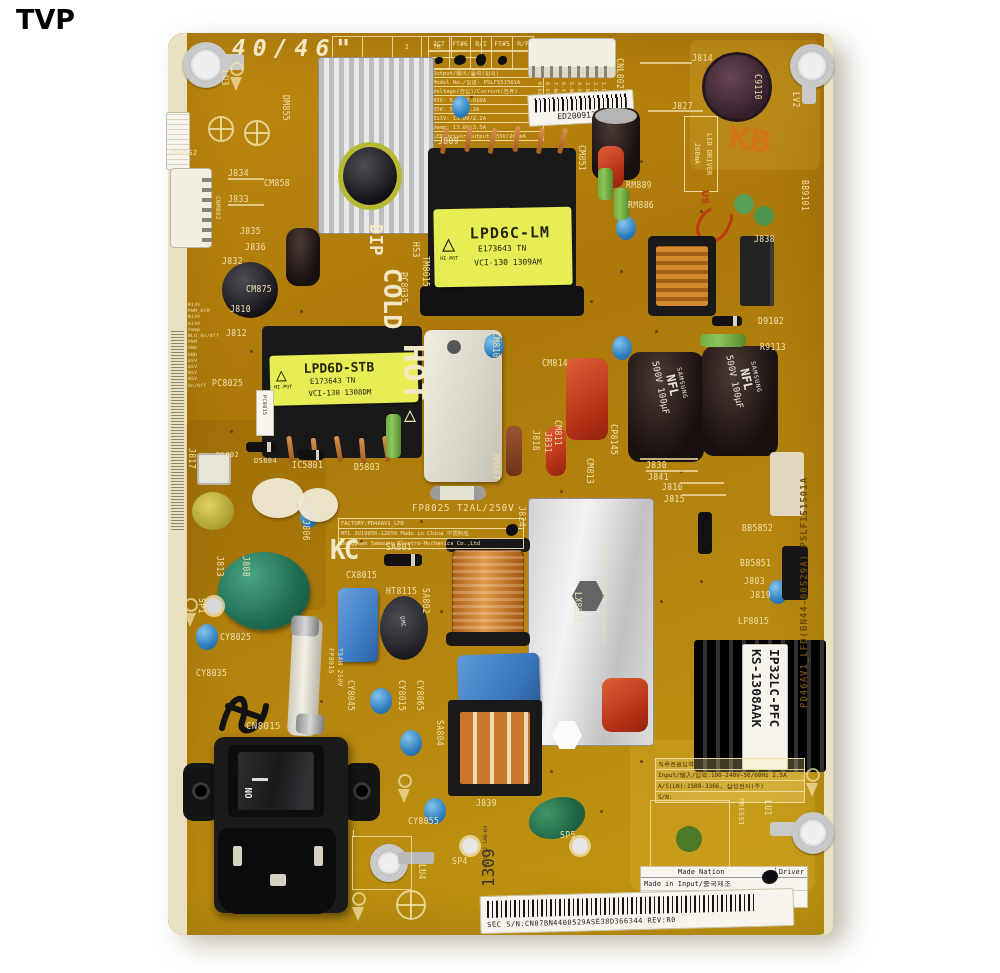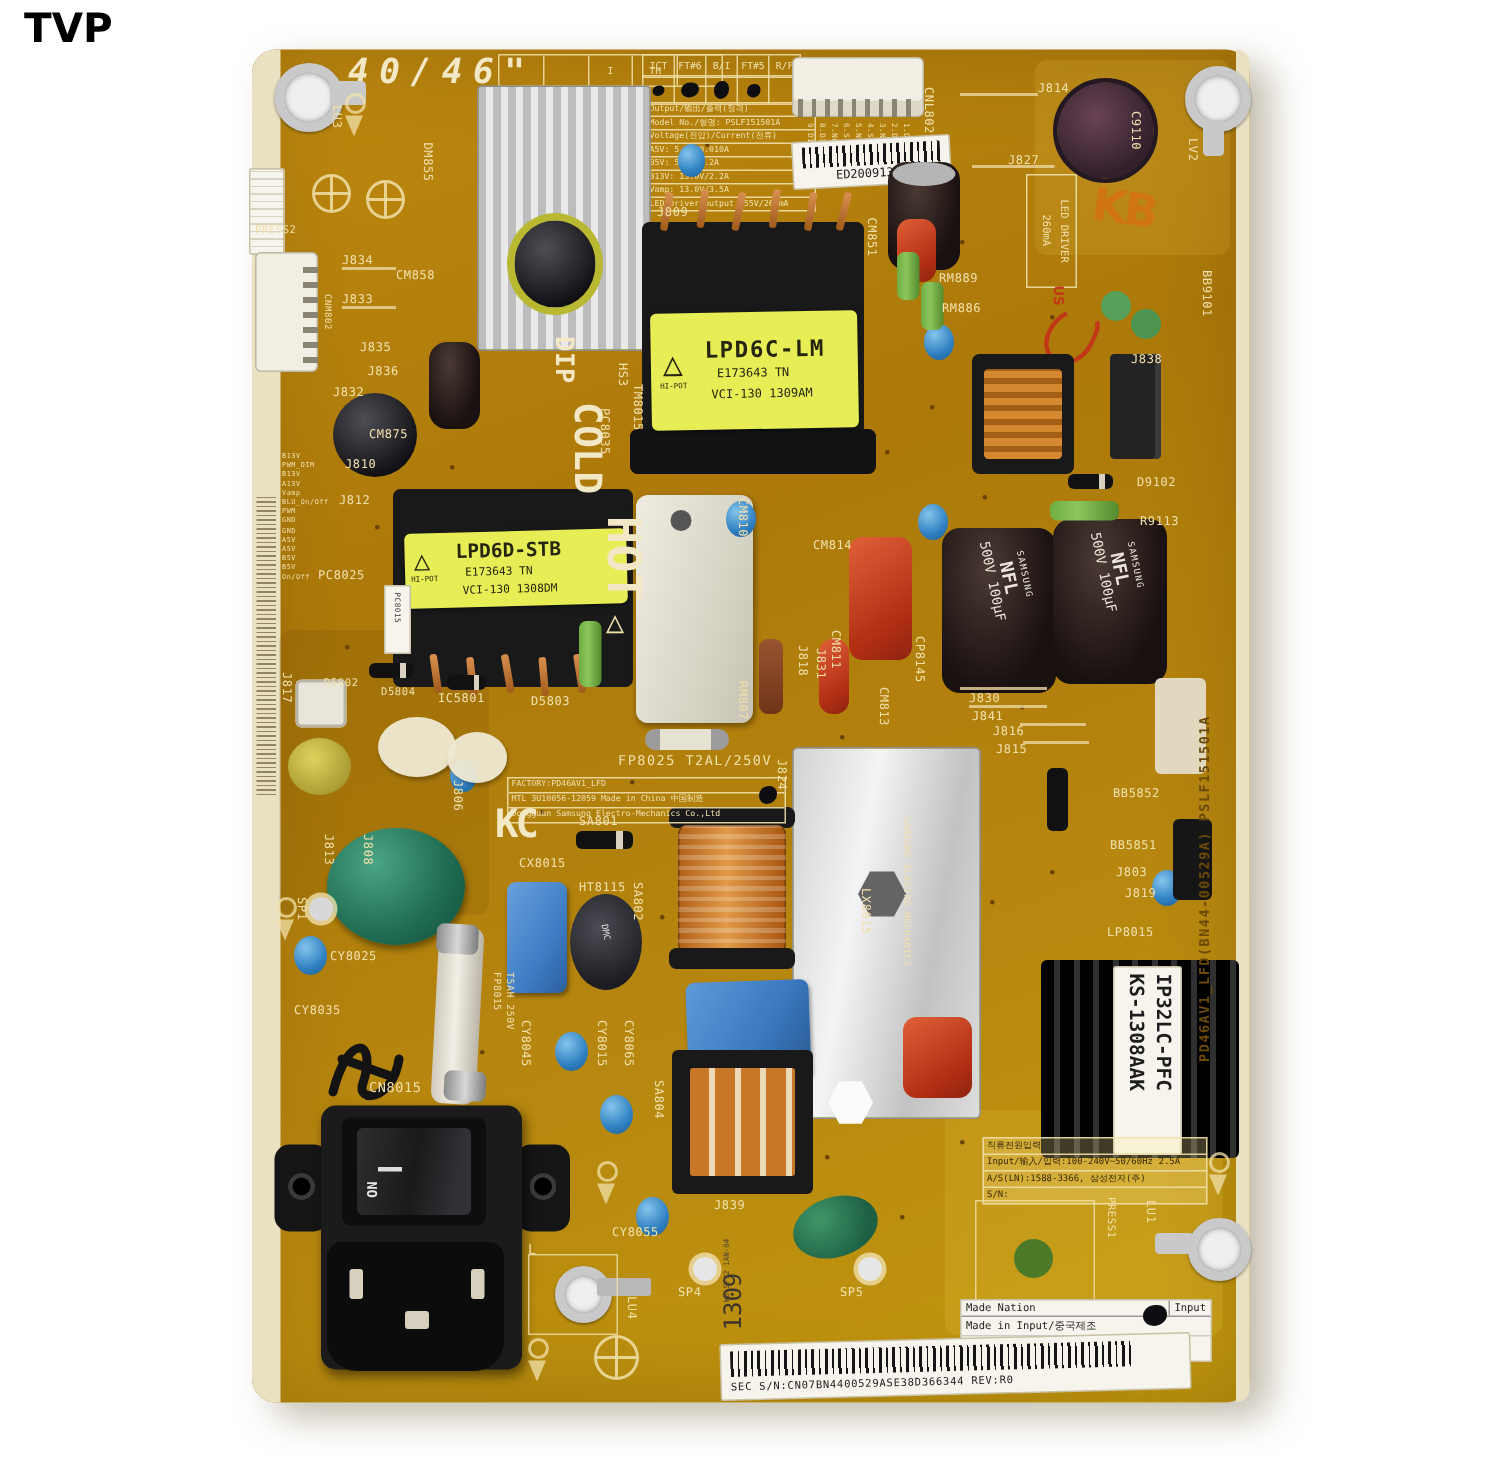--- a/index.html
+++ b/index.html
@@ -349,22 +349,22 @@
 
   <div class="tbl" style="left:655px;top:758px;width:148px;font-size:6px;color:#3a2a08;line-height:10px;background:rgba(255,235,150,.25);">
     <div>직류전원입력</div>
     <div>Input/输入/입력:100-240V~50/60Hz 2.5A</div>
     <div>A/S(LN):1588-3366, 삼성전자(주)</div>
     <div>S/N:</div>
   </div>
 
   <div class="sticker" style="left:640px;top:866px;width:166px;height:40px;font-size:7px;">
     <div style="display:flex;border-bottom:1px solid #999;">
-      <span style="flex:1;padding:1px 3px;">Made Nation</span>
-      <span style="border-left:1px solid #999;padding:1px 3px;">Input</span>
+      <span style="flex:1;padding:1px 17px;margin-left:20px;">Made Nation</span>
+      <span style="border-left:1px solid #999;padding:1px 3px;">Driver</span>
     </div>
     <div style="padding:1px 3px;border-bottom:1px solid #ccc;">Made in Input/중국제조</div>
     <div style="padding:1px 3px;">制造商: 三星电机有限公司, 中国制造</div>
   </div>
   <div class="ink" style="left:762px;top:870px;width:16px;height:14px;"></div>
 
   <div class="sticker" style="left:480px;top:892px;width:312px;height:36px;transform:rotate(-1.5deg);border-radius:2px;">
     <div class="bars" style="position:absolute;left:6px;top:4px;width:268px;height:17px;"></div>
     <div style="position:absolute;left:6px;top:24px;font-size:7px;letter-spacing:.5px;">SEC S/N:CN07BN4400529ASE38D366344  REV:R0</div>
   </div>
@@ -493,21 +493,21 @@
   <span class="sk" style="left:220px;top:634px;">CY8025</span>
   <span class="sk" style="left:196px;top:670px;">CY8035</span>
   <span class="sk v" style="left:345px;top:680px;">CY8045</span>
   <span class="sk v" style="left:396px;top:680px;">CY8015</span>
   <span class="sk v" style="left:414px;top:680px;">CY8065</span>
   <span class="sk" style="left:408px;top:818px;">CY8055</span>
   <span class="sk" style="left:246px;top:722px;font-size:9px;">CN8015</span>
   <span class="sk v" style="left:434px;top:720px;">SA804</span>
   <span class="sk" style="left:476px;top:800px;">J839</span>
   <span class="sk" style="left:452px;top:858px;">SP4</span>
-  <span class="sk" style="left:560px;top:858px;">SP5</span>
+  <span class="sk" style="left:560px;top:832px;">SP5</span>
   <span class="sk" style="left:738px;top:618px;">LP8015</span>
   <span class="sk" style="left:742px;top:525px;">BB5852</span>
   <span class="sk" style="left:740px;top:560px;">BB5851</span>
   <span class="sk" style="left:744px;top:578px;">J803</span>
   <span class="sk" style="left:750px;top:592px;">J819</span>
   <span class="sk v" style="left:736px;top:798px;font-size:7px;">PRESS1</span>
   <span class="sk v" style="left:762px;top:800px;">LU1</span>
   <span class="sk v" style="left:416px;top:864px;">LU4</span>
 
   <div class="abs" style="left:640px;top:62px;width:52px;height:2px;background:rgba(235,215,160,.8);"></div>

